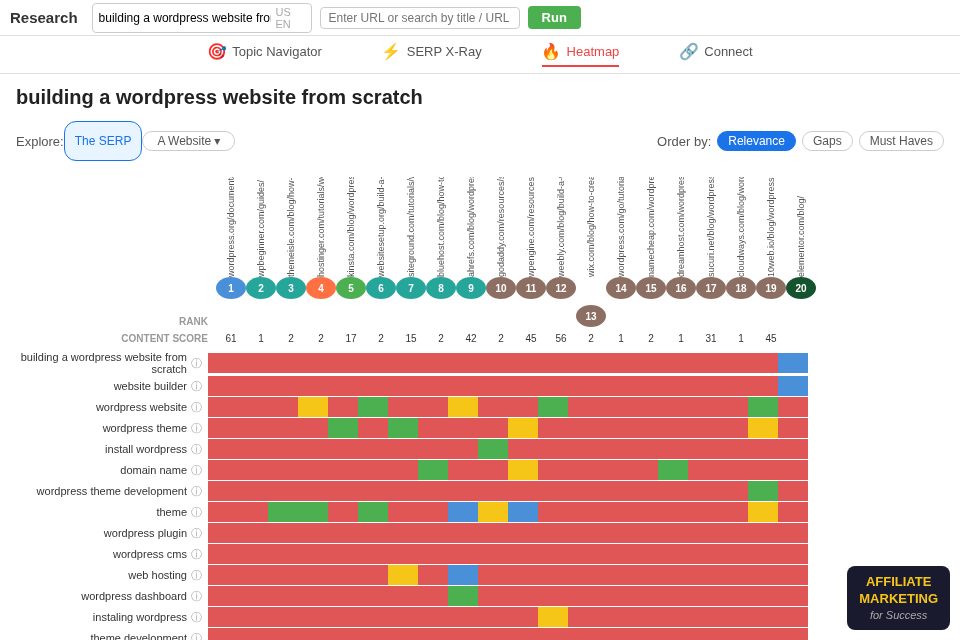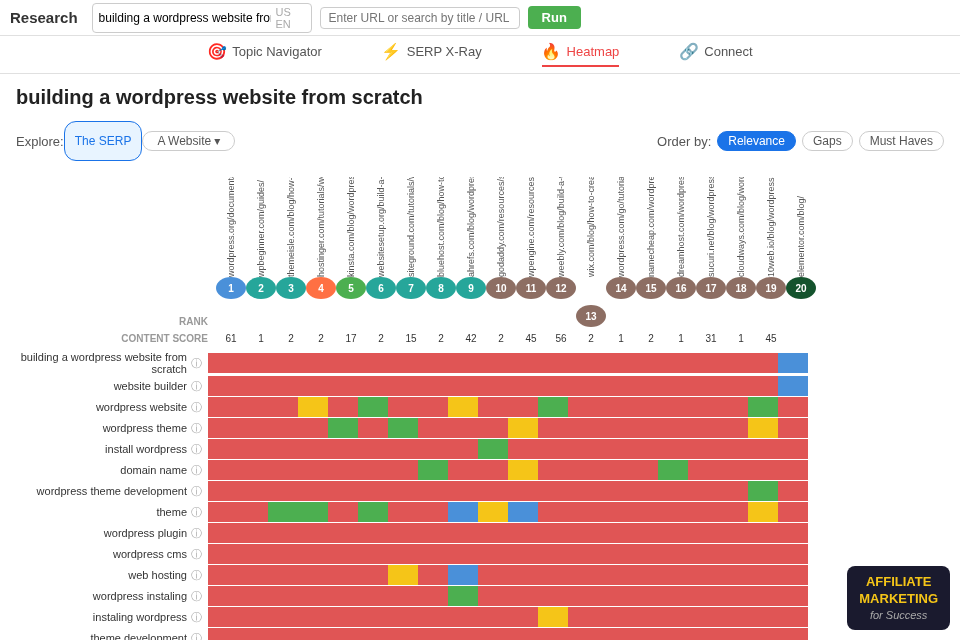--- a/index.html
+++ b/index.html
@@ -744,21 +744,21 @@
         <div class="heat-cell c-red"></div>
         <div class="heat-cell c-red"></div>
         <div class="heat-cell c-red"></div>
         <div class="heat-cell c-red"></div>
         <div class="heat-cell c-red"></div>
         <div class="heat-cell c-red"></div>
         <div class="heat-cell c-red"></div>
       </div>
       <div class="heatmap-row">
         <div class="row-label">
-          <span>wordpress instaling</span>
+          <span>wordpress dashboard</span>
           <span class="info-icon">ⓘ</span>
         </div>
         <div class="heat-cell c-red"></div>
         <div class="heat-cell c-red"></div>
         <div class="heat-cell c-red"></div>
         <div class="heat-cell c-red"></div>
         <div class="heat-cell c-red"></div>
         <div class="heat-cell c-red"></div>
         <div class="heat-cell c-red"></div>
         <div class="heat-cell c-red"></div>

